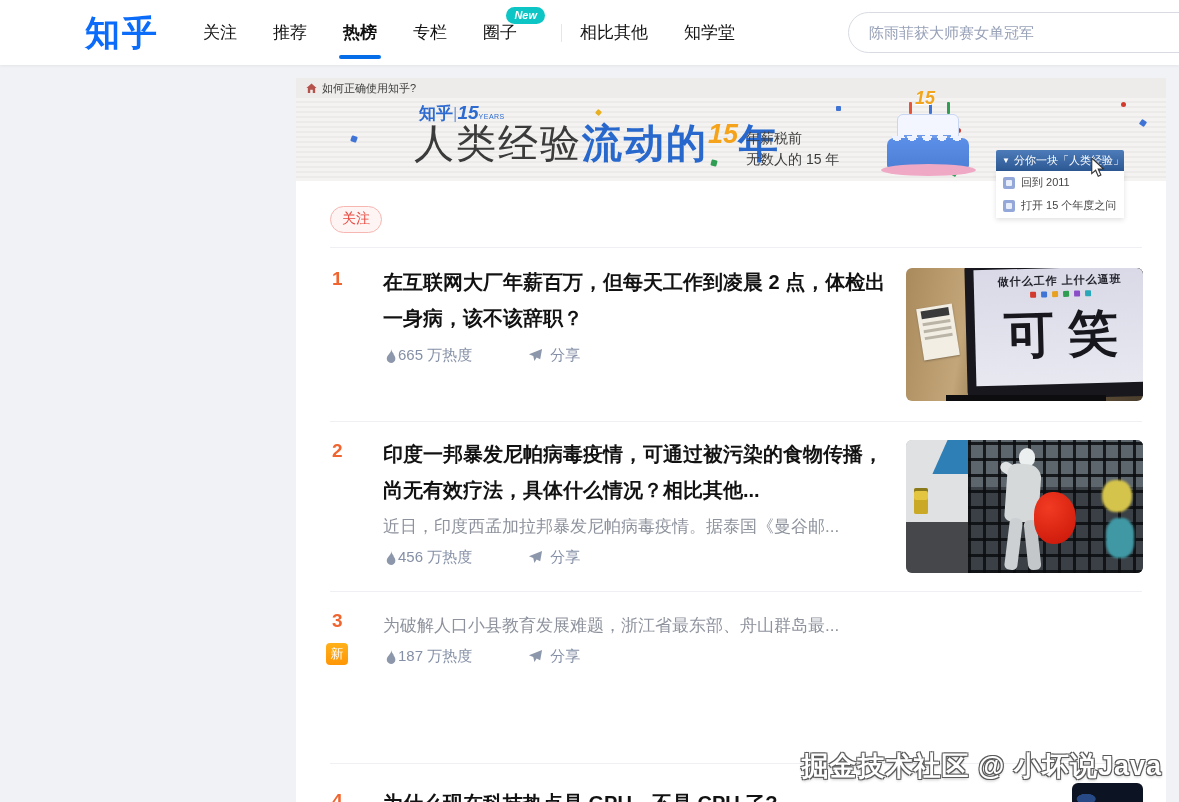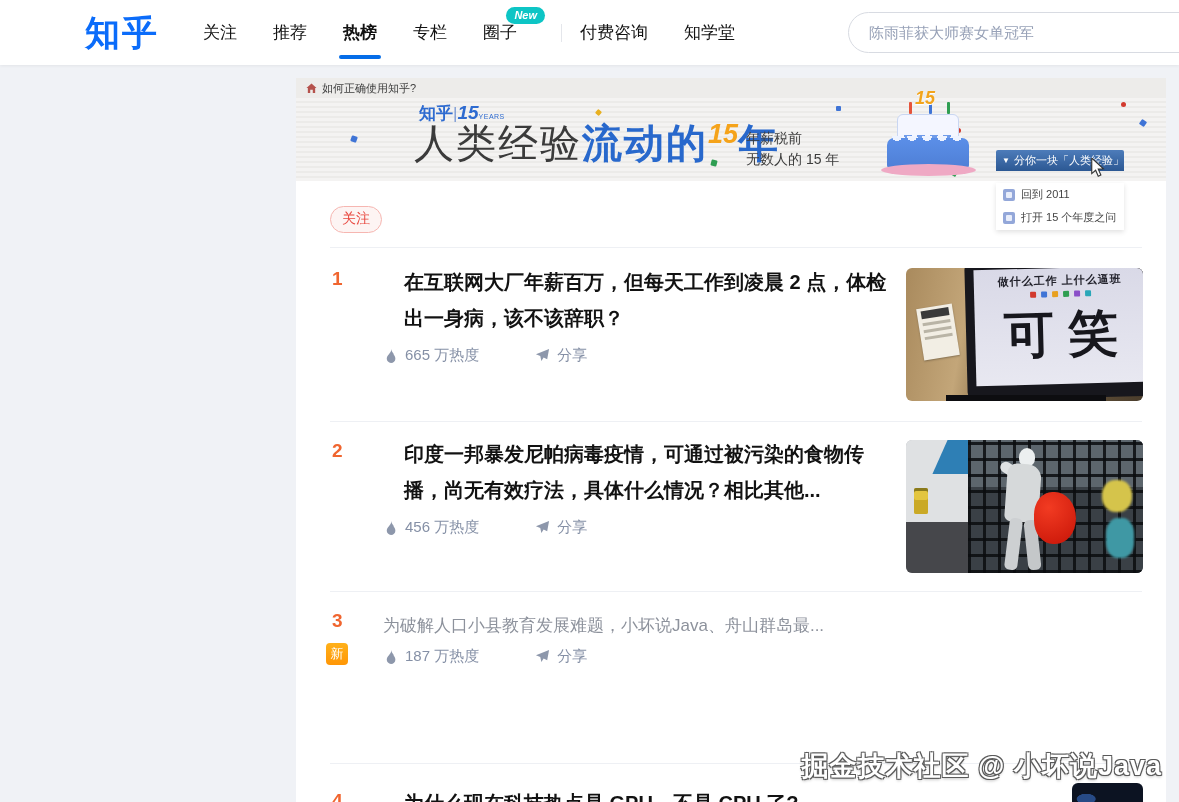--- a/index.html
+++ b/index.html
@@ -94,21 +94,21 @@
   
   .bmenu-hd {
     position:absolute; left:700px; top:52px; width:128px; height:21px;
     background:linear-gradient(#4d7cba,#2c5893); color:#fff; font-size:11px;
     display:flex; align-items:center; padding-left:6px; border-radius:2px 2px 0 0;
     cursor:pointer; white-space:nowrap;
   }
   .bmenu-hd .arr { font-size:8px; margin-right:4px; }
   .bmenu-panel {
     position:absolute; left:700px; top:73px; width:128px; height:47px;
-    background:rgba(255,255,255,.97); box-shadow:0 2px 5px rgba(0,0,0,.12); z-index:5;margin-top:12px;
+    background:rgba(255,255,255,.97); box-shadow:0 2px 5px rgba(0,0,0,.12); z-index:5;
   }
   .bmenu-row { display:flex; align-items:center; height:23px; padding-left:7px; font-size:11px; color:#444; cursor:pointer; white-space:nowrap; }
   .bmenu-ico { width:12px; height:12px; border-radius:2px; background:#93a7d9; margin-right:6px; position:relative; }
   .bmenu-ico::after { content:""; position:absolute; inset:3px; background:#e8edfa; border-radius:1px; }
   .cursor { position:absolute; left:794px; top:60px; z-index:6; }
 
   
   .follow-row { position:absolute; left:34px; top:128px; display:flex; align-items:center; cursor:pointer; }
   .follow-badge {
     border:1px solid #f6b6b1; color:#e8473f; background:#fdf4f3;
@@ -119,25 +119,25 @@
 
   
   .item { position:absolute; left:0; width:870px; height:156px; }
   .rank { position:absolute; left:36px; top:3px; font-size:19px; font-weight:bold; color:#f0652f; }
   .new-tag {
     position:absolute; left:30px; top:36px; width:22px; height:22px; line-height:22px;
     background:linear-gradient(#ffb11a,#ff9606); color:#fff; font-size:13px;
     text-align:center; border-radius:4px;
   }
   .item-body { position:absolute; left:87px; top:0; width:506px; }
-  .item-title { font-size:20px; font-weight:bold; color:#121212; line-height:35.5px; cursor:pointer;margin-left:21px; }
+  .item-title { font-size:20px; font-weight:bold; color:#121212; line-height:35.5px; cursor:pointer; }
   .item-excerpt { margin-top:7px; font-size:17px; color:#8d929c; white-space:nowrap; overflow:hidden; }
   .item-meta { margin-top:10px; display:flex; align-items:center; font-size:15px; color:#8590a6; }
   .item-meta svg { flex:none; }
-  .meta-heat { margin-left:7px; }
+  .meta-heat { }
   .meta-share { margin-left:7px; cursor:pointer; }
   .gap { width:56px; }
   .thumb {
     position:absolute; left:610px; top:3px; width:237px; height:133px;
     border-radius:6px; overflow:hidden; cursor:pointer; background:#ddd;
   }
 
   
   .t1 { background:linear-gradient(100deg,#a98a5d 0%,#c3a679 26%,#8d734d 40%,#6f5b3f 60%,#4a3d2c 100%); }
   .t1-slip { position:absolute; left:14px; top:38px; width:36px; height:52px; background:#f2eee4; transform:rotate(-9deg); box-shadow:0 1px 2px rgba(0,0,0,.3); }
@@ -216,21 +216,21 @@
   <div class="nav">
     <span class="nav-item">关注</span>
     <span class="nav-item">推荐</span>
     <span class="nav-item active">热榜</span>
     <span class="nav-item">专栏</span>
     <span class="nav-item">
       <span>圈子</span>
       <span class="badge-new">New</span>
     </span>
     <span class="nav-divider"></span>
-    <span class="nav-item">付费咨询</span>
+    <span class="nav-item">相比其他</span>
     <span class="nav-item">知学堂</span>
   </div>
   <input class="searchbox" placeholder="陈雨菲获大师赛女单冠军" style="">
 </div>
 
 <div class="card">
 
   <div class="strip">
     <svg width="11" height="11" viewBox="0 0 12 12">
       <path d="M6 0.5 L11.5 5.5 H10 V11 H7.4 V7.4 H4.6 V11 H2 V5.5 H0.5 Z" fill="#b5524c"></path>
@@ -334,20 +334,21 @@
       </div>
       <div class="t1-stand"></div>
     </div>
   </div>
   <div class="divider" style="top:343px;"></div>
 
   <div class="item" style="top:359px;">
     <div class="rank">2</div>
     <div class="item-body">
       <div class="item-title">印度一邦暴发尼帕病毒疫情，可通过被污染的食物传播，尚无有效疗法，具体什么情况？相比其他...</div>
+      <div class="item-excerpt">近日，印度西孟加拉邦暴发尼帕病毒疫情。据泰国《曼谷邮...</div>
       <div class="item-meta">
         <svg width="15" height="16" viewBox="0 0 16 16">
           <path d="M8.6 0.6 C9 3.3 7.6 4.6 6.3 6 5 7.4 4 8.9 4 10.7 a4.6 4.6 0 0 0 9.2 0.2 c0-2.6-1.7-3.6-2.2-5.8 C10.2 4 9 2.5 8.6 0.6 Z" fill="#8d97ab"></path>
         </svg>
         <span class="meta-heat">456 万热度</span>
         <span class="gap"></span>
         <svg width="15" height="15" viewBox="0 0 16 16">
           <path d="M15 1 L1 6.6 L5.6 8.4 L6.8 13.8 L9.2 10.2 L13 12 Z" fill="#8d97ab"></path>
         </svg>
         <span class="meta-share">分享</span>
@@ -367,21 +368,21 @@
       <div class="t2-sack"></div>
       <div class="t2-teal"></div>
     </div>
   </div>
   <div class="divider" style="top:513px;"></div>
 
   <div class="item" style="top:529px;">
     <div class="rank">3</div>
     <div class="new-tag">新</div>
     <div class="item-body">
-      <div class="item-excerpt">为破解人口小县教育发展难题，小坏说Java、舟山群岛最...</div>
+      <div class="item-excerpt">为破解人口小县教育发展难题，浙江省最东部、舟山群岛最...</div>
       <div class="item-meta">
         <svg width="15" height="16" viewBox="0 0 16 16">
           <path d="M8.6 0.6 C9 3.3 7.6 4.6 6.3 6 5 7.4 4 8.9 4 10.7 a4.6 4.6 0 0 0 9.2 0.2 c0-2.6-1.7-3.6-2.2-5.8 C10.2 4 9 2.5 8.6 0.6 Z" fill="#8d97ab"></path>
         </svg>
         <span class="meta-heat">187 万热度</span>
         <span class="gap"></span>
         <svg width="15" height="15" viewBox="0 0 16 16">
           <path d="M15 1 L1 6.6 L5.6 8.4 L6.8 13.8 L9.2 10.2 L13 12 Z" fill="#8d97ab"></path>
         </svg>
         <span class="meta-share">分享</span>

